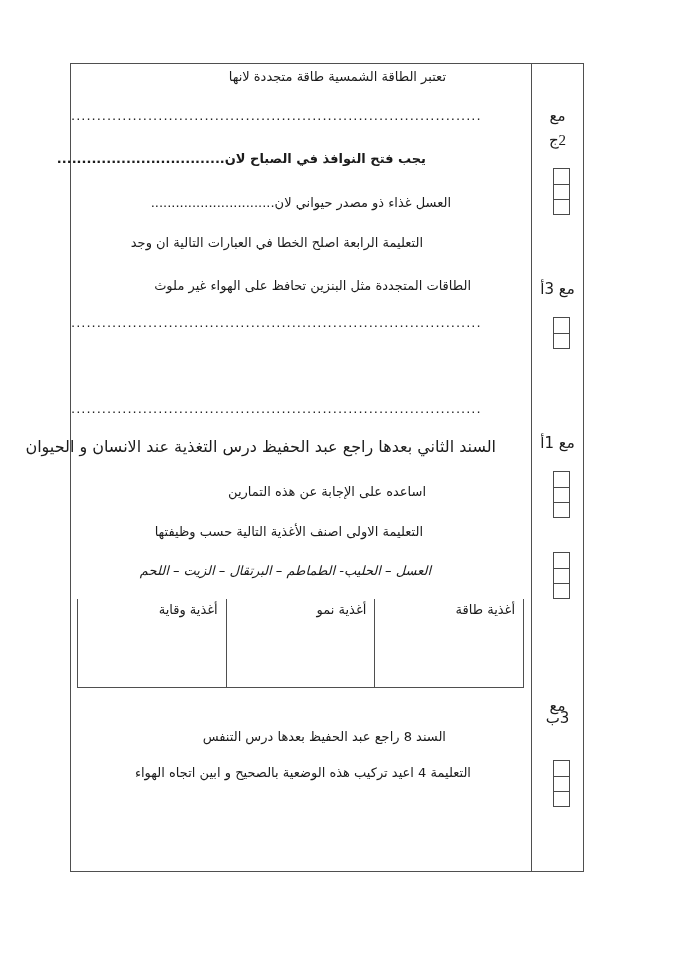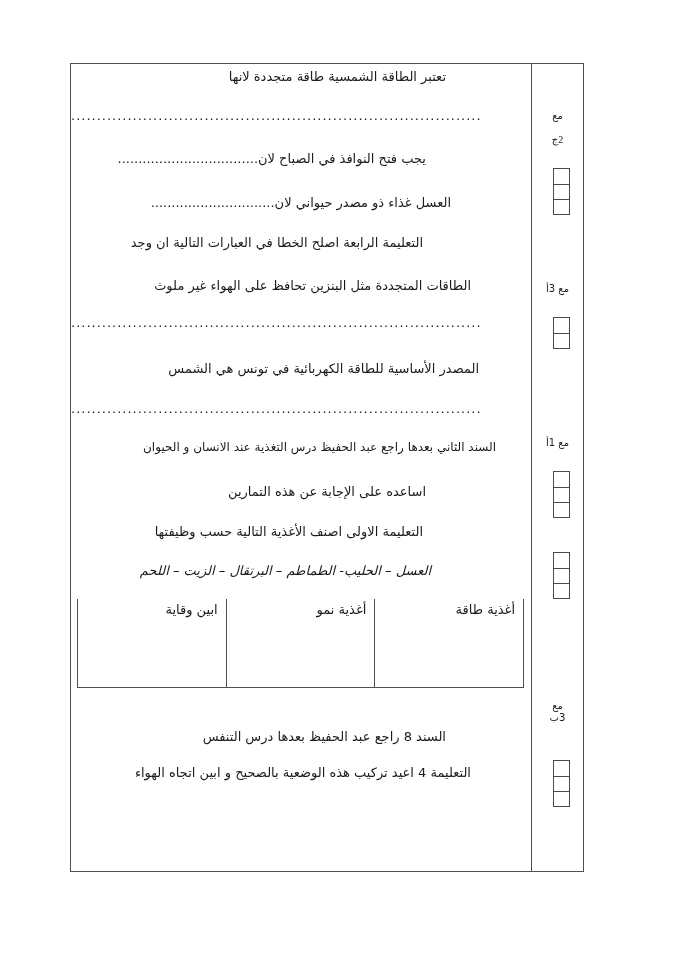--- a/index.html
+++ b/index.html
@@ -23,21 +23,21 @@
     border:1px solid #4f4f4f;
     box-sizing:border-box;
   }
   .line {
     position:absolute; left:0; right:0;
     direction:rtl; unicode-bidi:plaintext;
     font-size:13px; line-height:20px;
     white-space:nowrap;
     color:#1b1b1b;
   }
-  .line.small { font-size:12px; }
+  .line.small { font-size:16px; }
   .dots { letter-spacing:1px; color:#222; }
   
   .foods-table {
     position:absolute; left:6px; top:535px;
     width:447px; height:89px;
     display:flex; direction:rtl;
     border-right:1px solid #4f4f4f;
     border-bottom:1px solid #4f4f4f;
     box-sizing:border-box;
   }
@@ -47,21 +47,21 @@
     box-sizing:border-box;
     direction:rtl; text-align:right;
     padding:3px 8px 0 0;
     font-size:13px;
   }
   
   .mark-label {
     position:absolute; left:0; width:100%;
     direction:rtl; unicode-bidi:plaintext;
     text-align:center;
-    font-size:10px; line-height:24px;
+    font-size:15px; line-height:24px;
     white-space:nowrap;
   }
   .grade-stack {
     position:absolute; left:21px;
     width:17px;
     border:1px solid #4a4a4a;
     box-sizing:border-box;
     background:#fff;
   }
   .grade-cell { height:15px; box-sizing:border-box; }
@@ -69,36 +69,35 @@
 </style>
 </head>
 <body>
 
 <div class="page">
 
   <div class="content-box">
 
     <div class="line" style="top:3px;   padding-right:85px;">تعتبر الطاقة الشمسية طاقة متجددة لانها</div>
     <div class="line dots" style="top:42px;  padding-right:55px;">................................................................................</div>
-    <div class="line" style="top:85px;  padding-right:105px;">يجب فتح النوافذ في الصباح لان..................................</div>
+    <div class="line" style="top:85px;  padding-right:105px;font-weight:bold;">يجب فتح النوافذ في الصباح لان..................................</div>
     <div class="line" style="top:129px; padding-right:80px;">العسل غذاء ذو مصدر حيواني لان..............................</div>
     <div class="line" style="top:169px; padding-right:108px;">التعليمة الرابعة  اصلح الخطا في العبارات التالية ان وجد</div>
     <div class="line" style="top:212px; padding-right:60px;">الطاقات المتجددة مثل البنزين تحافظ على الهواء غير ملوث</div>
     <div class="line dots" style="top:249px; padding-right:55px;">................................................................................</div>
-    <div class="line" style="top:295px; padding-right:52px;">المصدر الأساسية للطاقة الكهربائية في تونس هي الشمس</div>
     <div class="line dots" style="top:335px; padding-right:55px;">................................................................................</div>
     <div class="line small" style="top:373px; padding-right:35px;">السند الثاني بعدها راجع عبد الحفيظ درس التغذية عند الانسان و الحيوان</div>
     <div class="line" style="top:458px; padding-right:108px;">التعليمة الاولى اصنف الأغذية التالية حسب وظيفتها</div>
     <div class="line" style="top:418px; padding-right:105px;">اساعده على الإجابة عن هذه التمارين</div>
     <div class="line" style="top:497px; padding-right:100px;font-style:italic;">العسل – الحليب- الطماطم – البرتقال – الزيت – اللحم</div>
 
     <div class="foods-table">
       <div class="foods-col">أغذية طاقة</div>
       <div class="foods-col">أغذية نمو</div>
-      <div class="foods-col">ابين وقاية</div>
+      <div class="foods-col">أغذية وقاية</div>
     </div>
 
     <div class="line" style="top:663px; padding-right:85px;">السند 8 راجع عبد الحفيظ بعدها درس التنفس</div>
     <div class="line" style="top:699px; padding-right:60px;">التعليمة 4 اعيد تركيب هذه الوضعية بالصحيح و ابين اتجاه الهواء</div>
 
   </div>
 
   <div class="sidebar-box">
 
     <div class="mark-label" style="top:40px;">مع</div>

